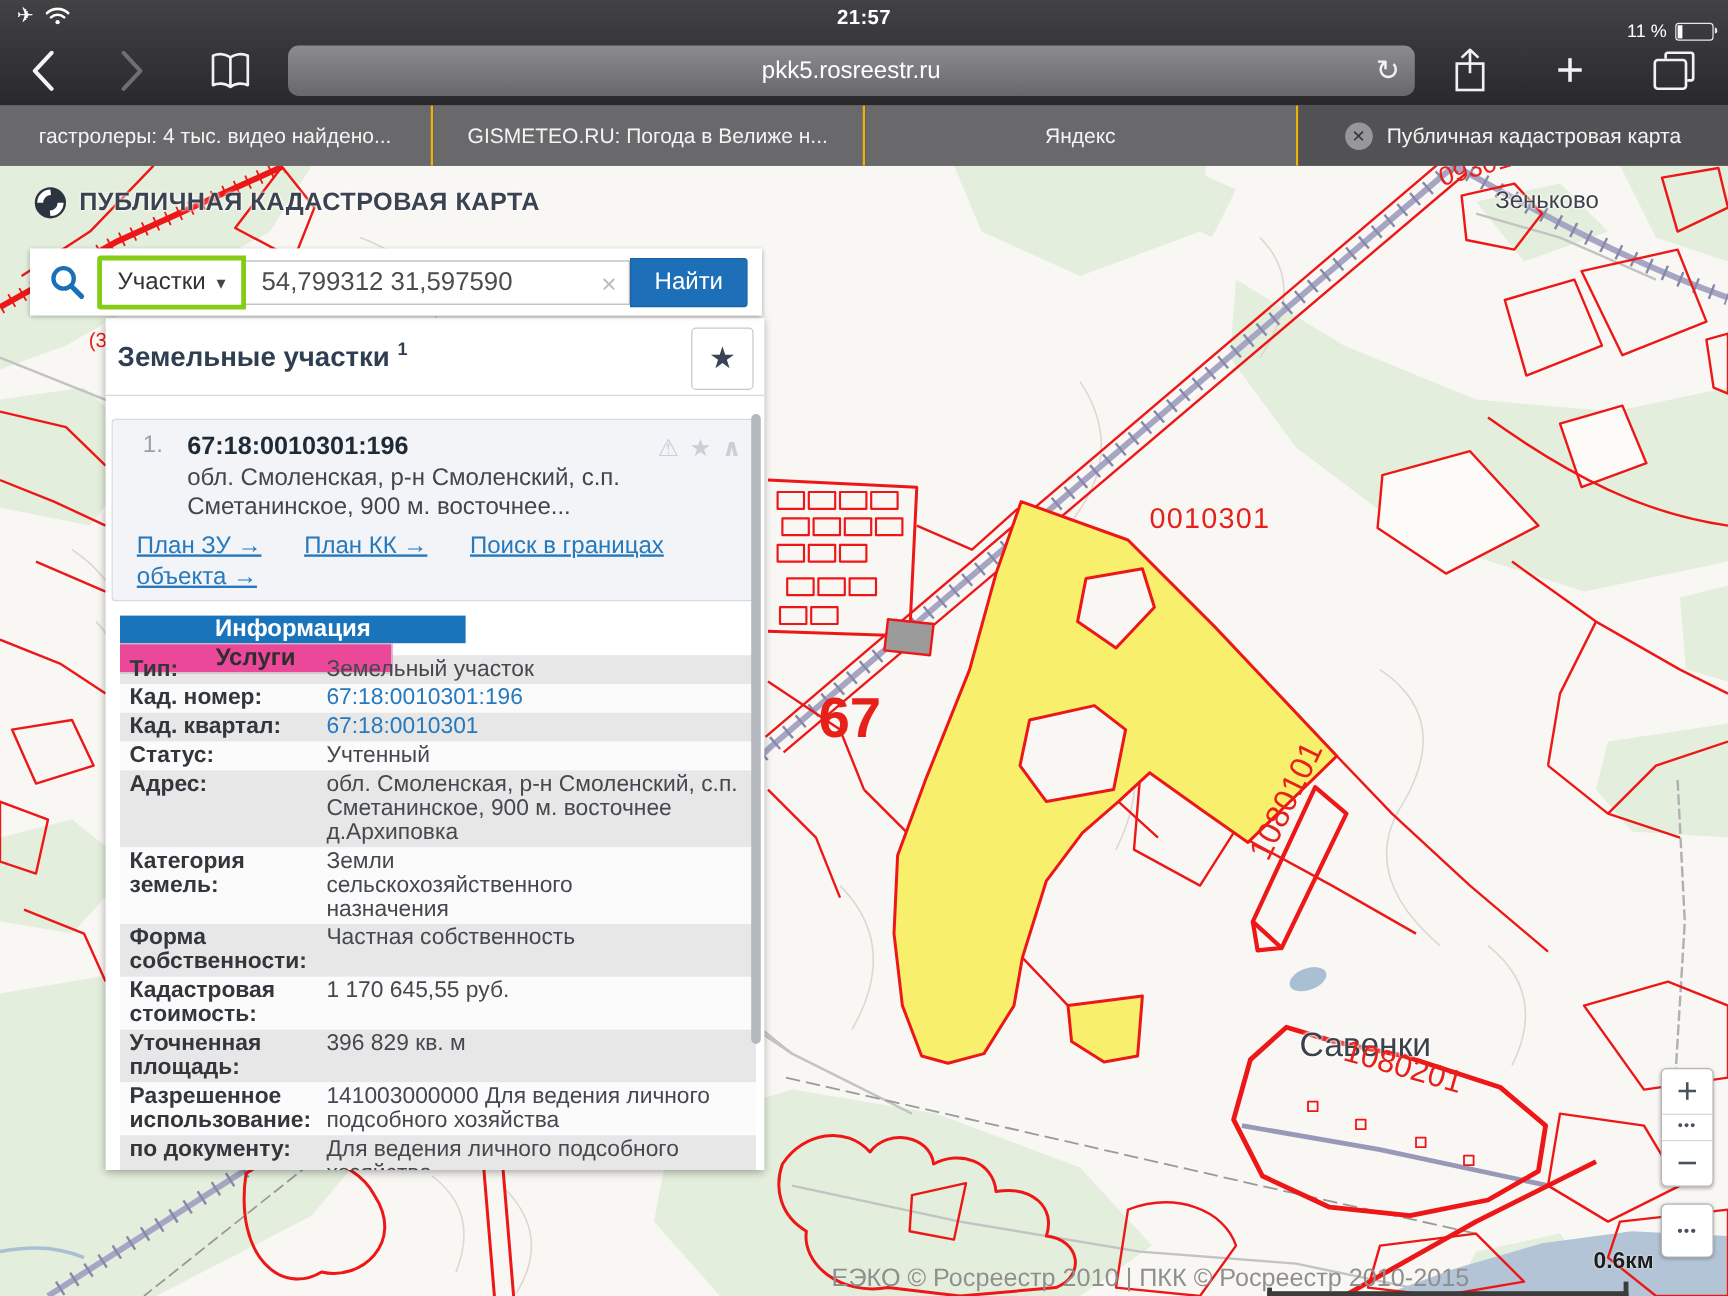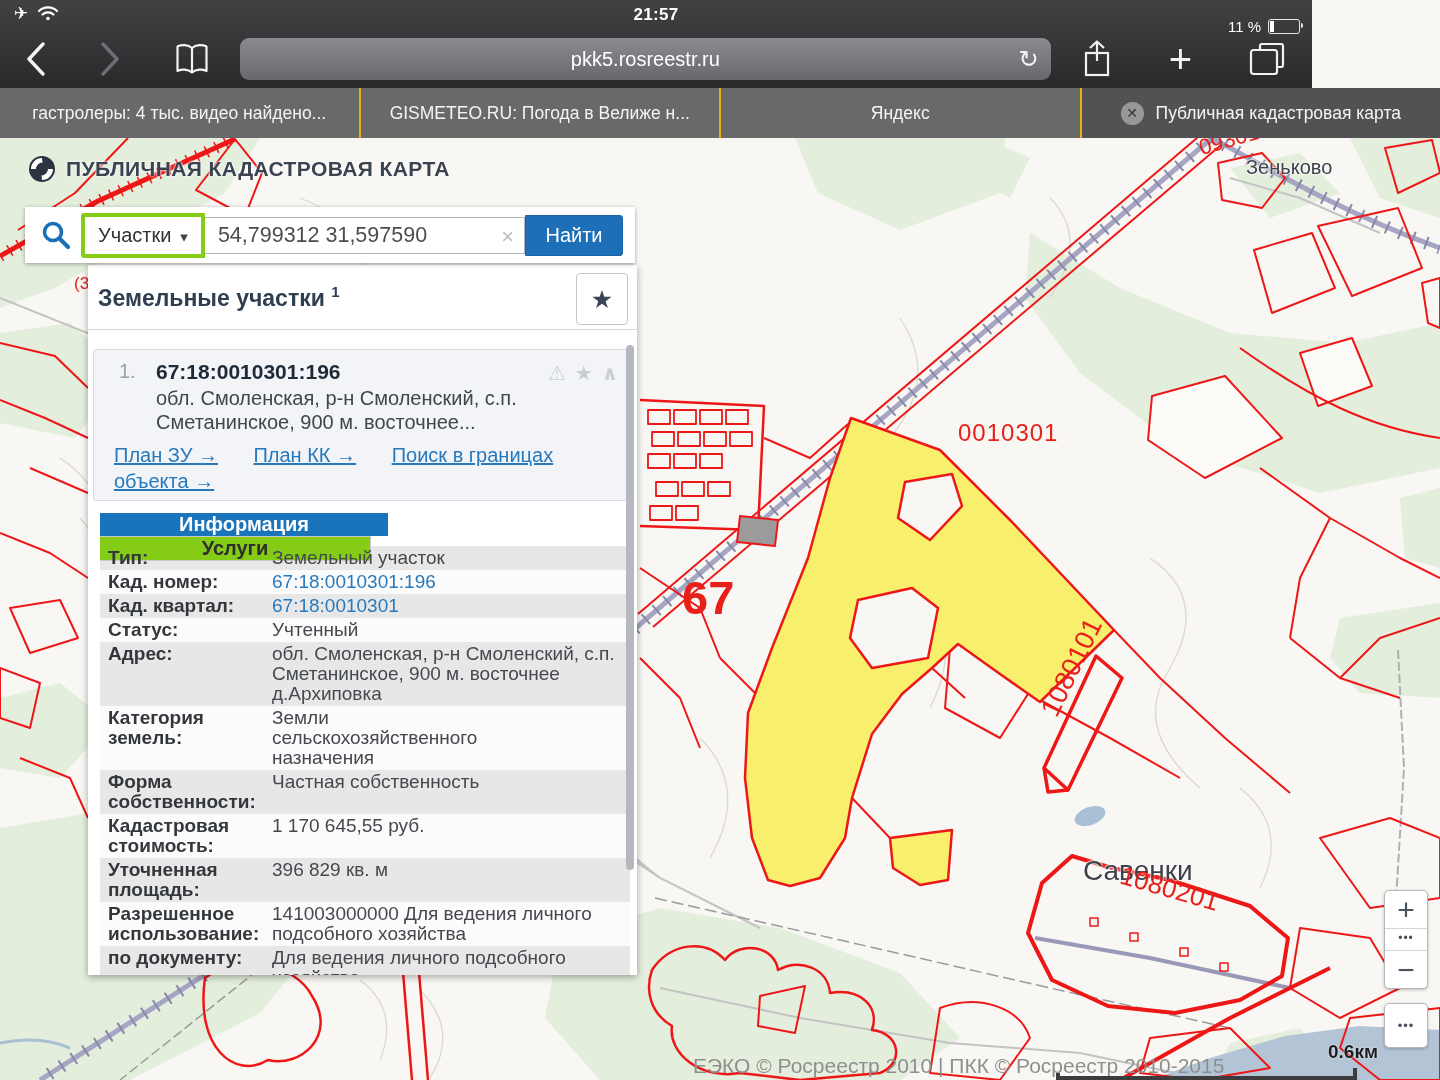--- a/index.html
+++ b/index.html
@@ -1,20 +1,20 @@
 <!DOCTYPE html>
 <html><head>
 <meta charset="utf-8">
 <style>
   html,body{margin:0;padding:0;background:#000;}
   #screen{position:relative;width:1440px;height:1080px;overflow:hidden;
     font-family:"Liberation Sans","DejaVu Sans",sans-serif;background:#f8f7f4;}
 
   
-  #chrome{position:absolute;top:0;left:0;width:1312px;height:88px;
+  #chrome{position:absolute;top:0;left:0;width:1440px;height:88px;
     background:linear-gradient(#424245,#29292b);z-index:30;}
   #statusbar{position:absolute;top:0;left:0;right:0;height:30px;color:#fff;}
   .sb-left{position:absolute;left:14px;top:3px;display:flex;align-items:center;gap:10px;}
   .i-plane::before{content:"✈";font-size:17px;color:#fff;}
   .sb-time{position:absolute;left:0;right:0;top:5px;text-align:center;
     font-size:17px;font-weight:bold;letter-spacing:.3px;}
   .sb-right{position:absolute;right:12px;top:18px;display:flex;align-items:center;gap:7px;}
   .sb-batt-pct{font-size:15px;}
   .batt{position:relative;width:30px;height:13px;border:1px solid #e8e8e8;border-radius:3px;}
   .batt::before{content:"";position:absolute;left:1px;top:1px;bottom:1px;width:4px;background:#fff;}
@@ -109,21 +109,21 @@
   .i-warn::before{content:"⚠";}
   .i-star-grey::before{content:"★";}
   .i-chevup::before{content:"∧";font-weight:bold;}
   .ri-address{padding-left:52px;font-size:20px;color:#3f464e;line-height:24px;margin-top:2px;}
   .ri-links{padding-left:10px;font-size:20px;line-height:26px;margin-top:8px;}
   .ri-links a{color:#2779bd;text-decoration:underline;margin-right:30px;}
 
   #info-tabs{display:flex;margin:12px 7px 0 12px;height:33px;flex-direction:column;}
   .itab{display:flex;align-items:center;justify-content:center;font-size:20px;font-weight:bold;box-sizing:border-box;}
   #tab-info{width:288px;background:#1a74bb;color:#fff;}
-  #tab-services{width:271px;background:#84cc16;color:#2e2e2e;border:1px solid #c9c9c9;border-left:none;}
+  #tab-services{width:227px;background:#ec4899;color:#2e2e2e;border:1px solid #c9c9c9;border-left:none;}
 
   #info-table{margin:0 7px 0 12px;}
   .trow{display:flex;}
   .trow:nth-child(odd){background:#e7e7e7;}
   .trow:nth-child(even){background:#fbfbfb;}
   .tlbl{width:150px;padding:2px 12px 2px 8px;font-weight:bold;font-size:19px;line-height:20px;color:#33373c;flex:none;}
   .tval{flex:1;padding:2px 8px 2px 2px;font-size:19px;line-height:20px;color:#45494f;white-space:pre-line;}
   .tval.link{color:#2779bd;}
 
   #res-scrollbar{position:absolute;right:3px;top:80px;width:8px;height:525px;background:#b5b9bf;border-radius:4px;}

